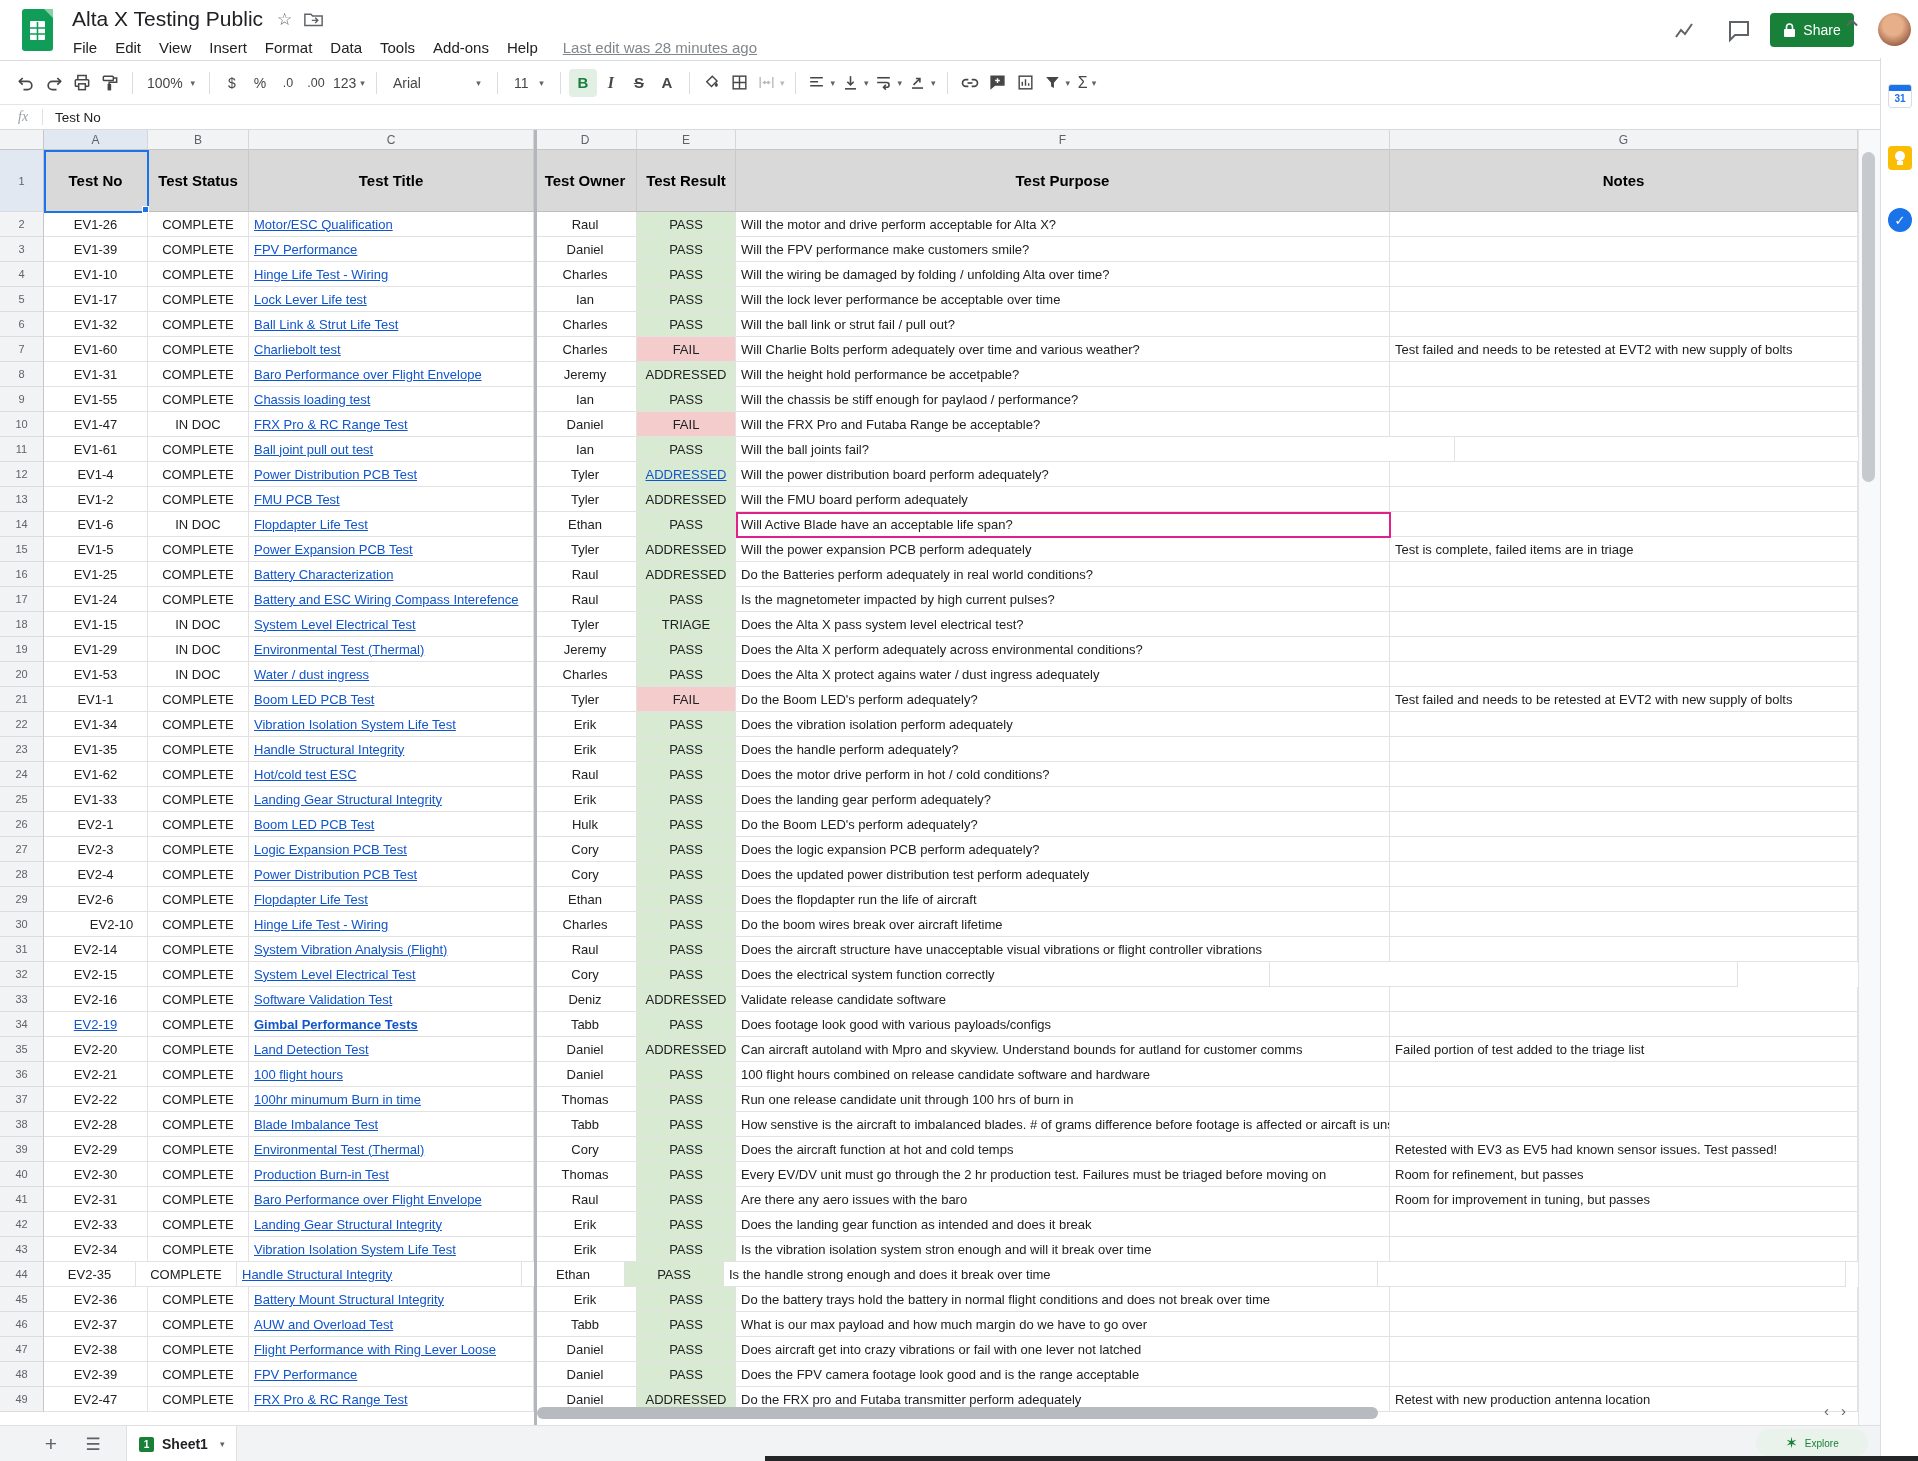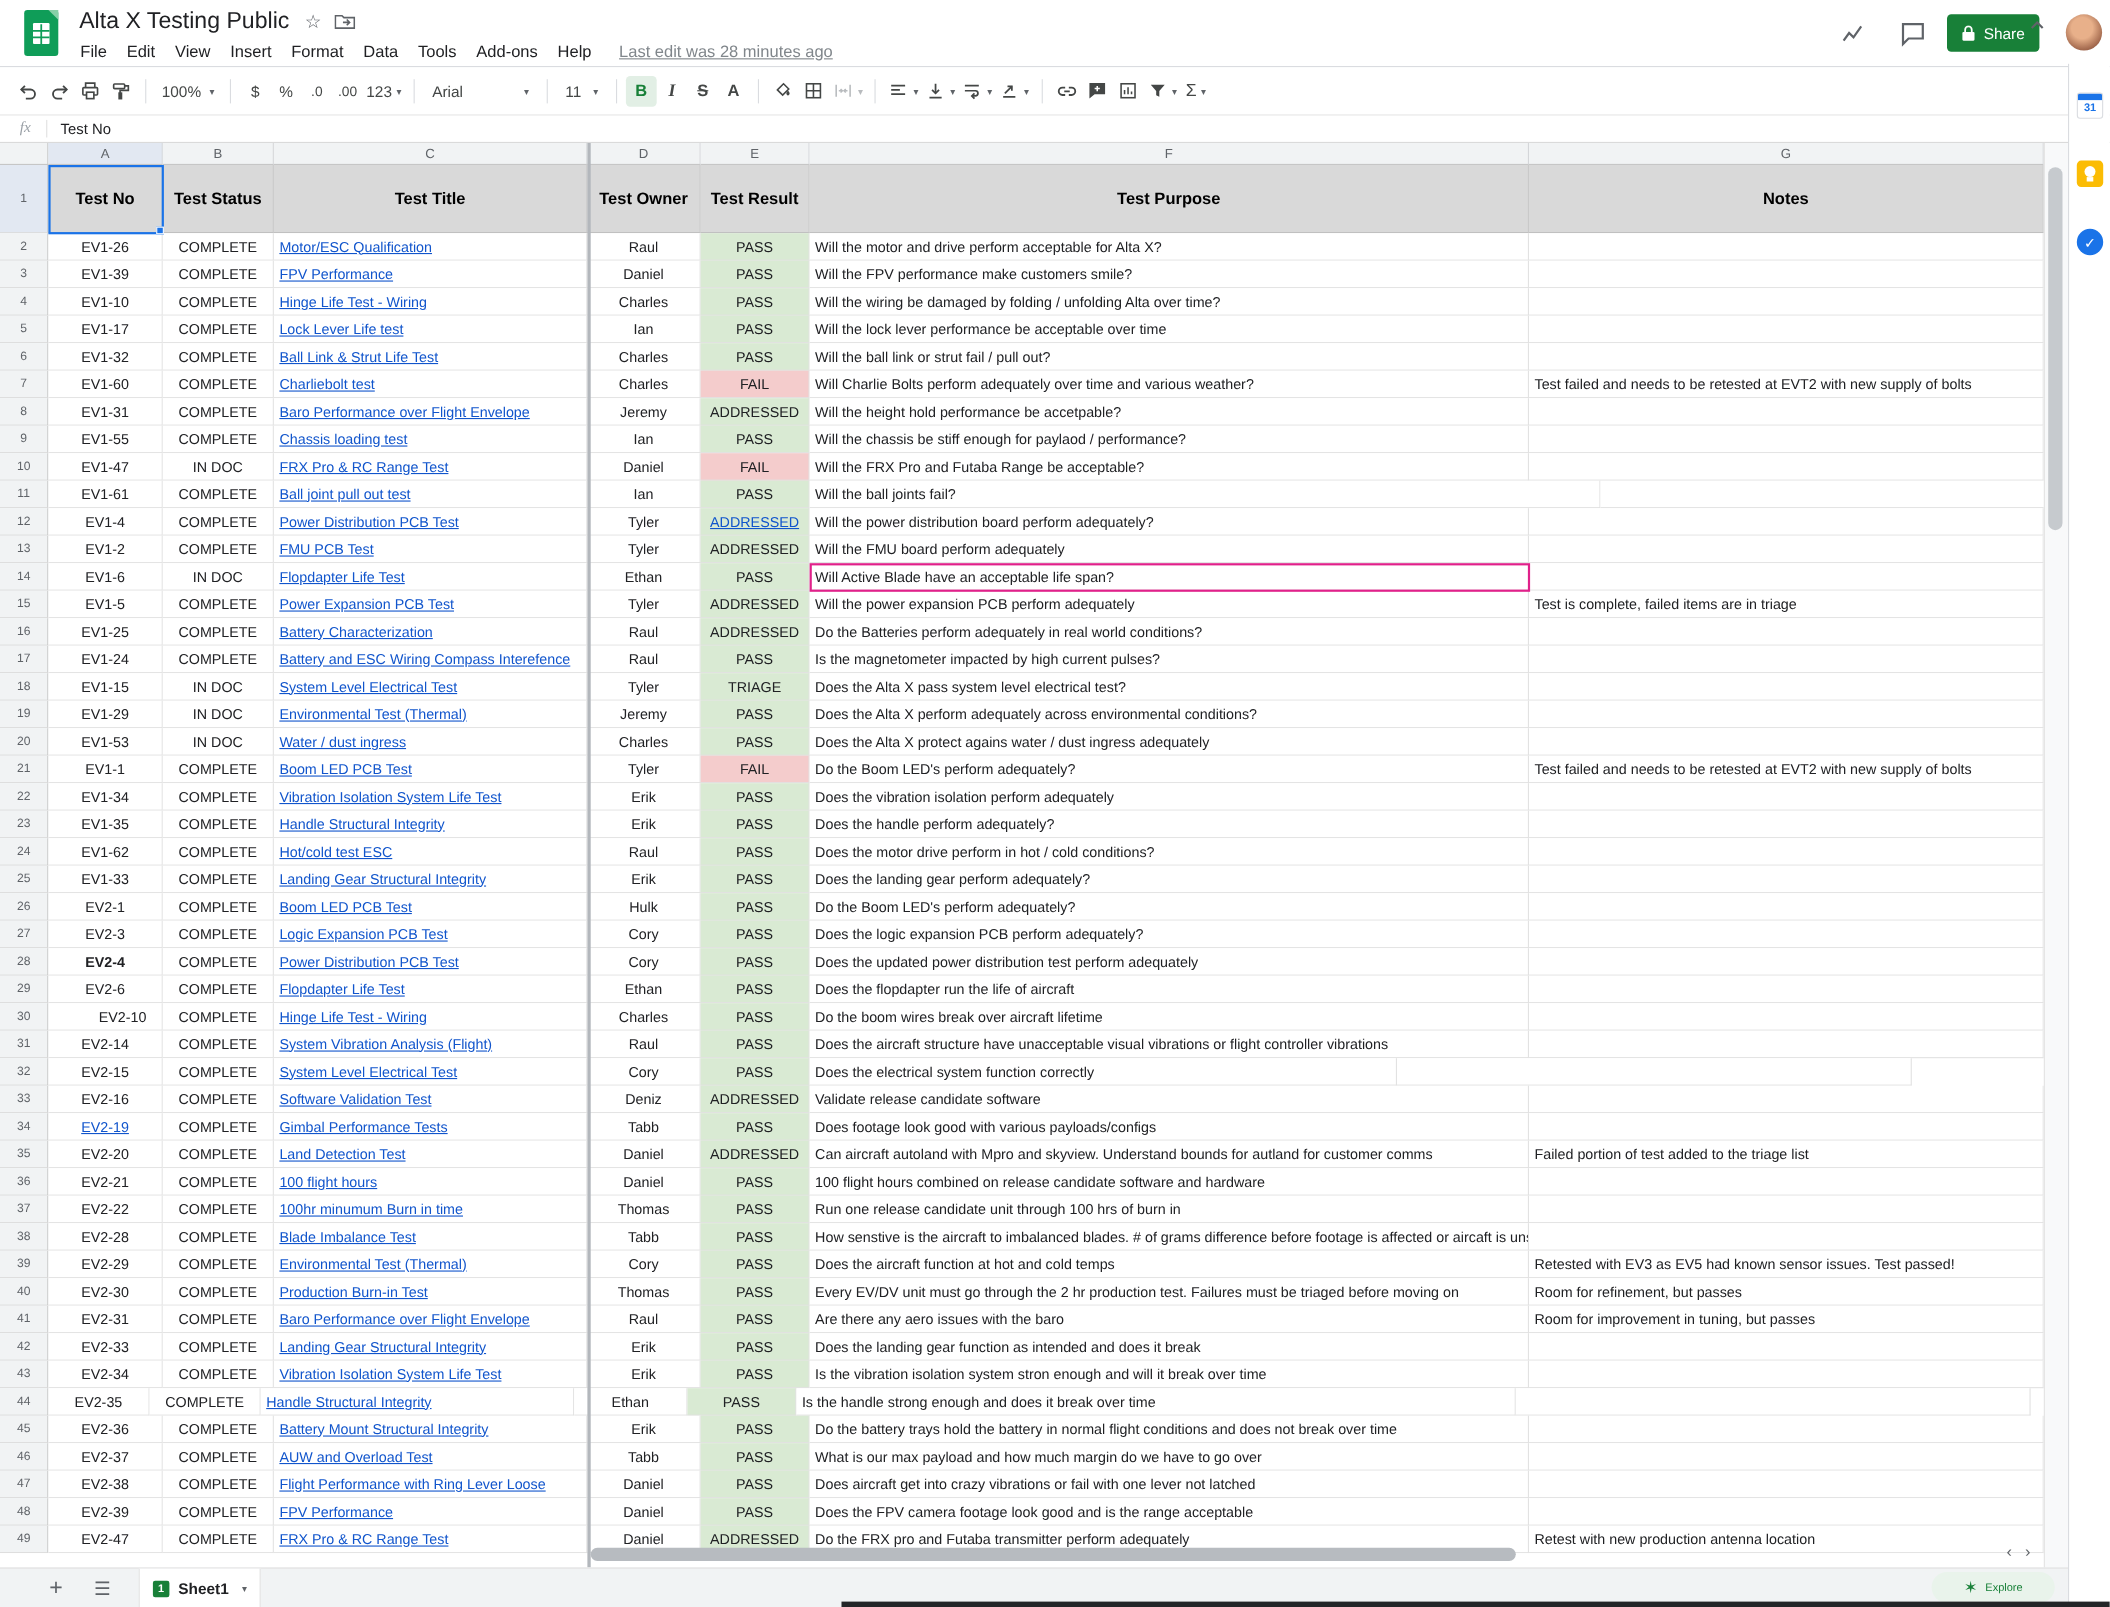--- a/index.html
+++ b/index.html
@@ -656,21 +656,21 @@
       <div class="cell c-left" style="width: 285px;">
         <a class="lnk">Logic Expansion PCB Test</a>
       </div>
       <div class="cell c-center" style="width: 103px;">Cory</div>
       <div class="cell c-center pass" style="width: 99px;">PASS</div>
       <div class="cell c-left" style="width: 654px;">Does the logic expansion PCB perform adequately?</div>
       <div class="cell c-left" style="width: 468px;"></div>
     </div>
     <div class="grid-row">
       <div class="gutter">28</div>
-      <div class="cell c-center" style="width: 104px; font-weight: bold;">EV2-4</div>
+      <div class="cell c-center" style="width: 104px;">EV2-4</div>
       <div class="cell c-center" style="width: 101px;">COMPLETE</div>
       <div class="cell c-left" style="width: 285px;">
         <a class="lnk">Power Distribution PCB Test</a>
       </div>
       <div class="cell c-center" style="width: 103px;">Cory</div>
       <div class="cell c-center pass" style="width: 99px;">PASS</div>
       <div class="cell c-left" style="width: 654px;">Does the updated power distribution test perform adequately</div>
       <div class="cell c-left" style="width: 468px;"></div>
     </div>
     <div class="grid-row">
@@ -732,21 +732,21 @@
       <div class="cell c-center pass" style="width: 99px;">ADDRESSED</div>
       <div class="cell c-left" style="width: 654px;">Validate release candidate software</div>
       <div class="cell c-left" style="width: 468px;"></div>
     </div>
     <div class="grid-row">
       <div class="gutter">34</div>
       <div class="cell c-center" style="width: 104px;">
         <a class="lnk">EV2-19</a>
       </div>
       <div class="cell c-center" style="width: 101px;">COMPLETE</div>
-      <div class="cell c-left" style="width: 285px;">
+      <div class="cell c-left" style="width: 285px; font-weight: bold;">
         <a class="lnk">Gimbal Performance Tests</a>
       </div>
       <div class="cell c-center" style="width: 103px;">Tabb</div>
       <div class="cell c-center pass" style="width: 99px;">PASS</div>
       <div class="cell c-left" style="width: 654px;">Does footage look good with various payloads/configs</div>
       <div class="cell c-left" style="width: 468px;"></div>
     </div>
     <div class="grid-row">
       <div class="gutter">35</div>
       <div class="cell c-center" style="width: 104px;">EV2-20</div>

